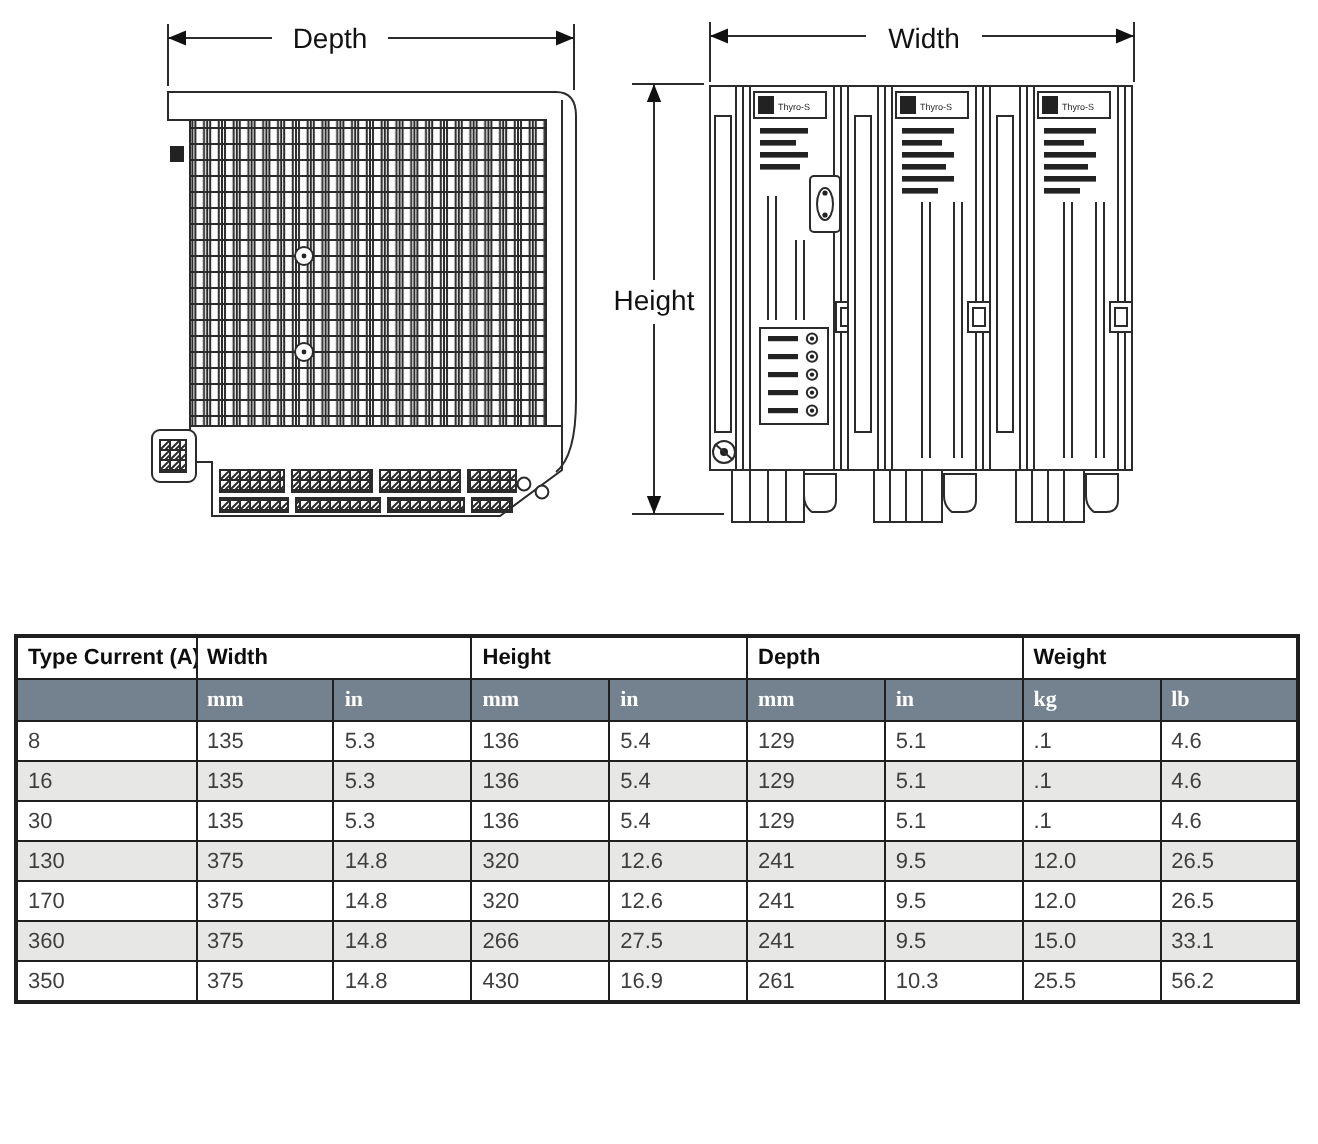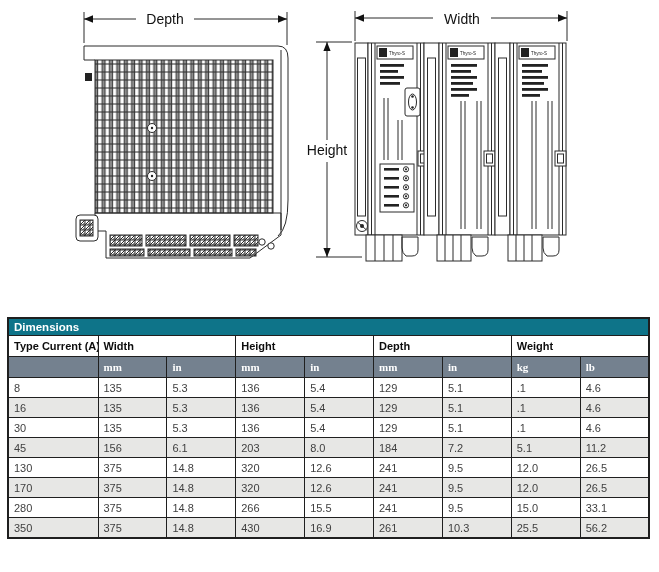--- a/index.html
+++ b/index.html
@@ -226,23 +226,20 @@
       <col>
         <col>
         <col>
         <col>
         <col>
         <col>
         <col>
         <col>
     </colgroup>
     <thead>
-      <tr class="title-row">
-        <th colspan="9">Dimensions</th>
-      </tr>
       <tr class="group-row" id="group-row">
           <th>Type Current (A)</th>
           <th colspan="2">Width</th>
           <th colspan="2">Height</th>
           <th colspan="2">Depth</th>
           <th colspan="2">Weight</th>
         </tr>
       <tr class="unit-row" id="unit-row">
           <th></th>
           <th>mm</th>
@@ -283,31 +280,20 @@
           <td>135</td>
           <td>5.3</td>
           <td>136</td>
           <td>5.4</td>
           <td>129</td>
           <td>5.1</td>
           <td>.1</td>
           <td>4.6</td>
         </tr>
         <tr>
-          <td>45</td>
-          <td>156</td>
-          <td>6.1</td>
-          <td>203</td>
-          <td>8.0</td>
-          <td>184</td>
-          <td>7.2</td>
-          <td>5.1</td>
-          <td>11.2</td>
-        </tr>
-        <tr>
           <td>130</td>
           <td>375</td>
           <td>14.8</td>
           <td>320</td>
           <td>12.6</td>
           <td>241</td>
           <td>9.5</td>
           <td>12.0</td>
           <td>26.5</td>
         </tr>
@@ -316,25 +302,25 @@
           <td>375</td>
           <td>14.8</td>
           <td>320</td>
           <td>12.6</td>
           <td>241</td>
           <td>9.5</td>
           <td>12.0</td>
           <td>26.5</td>
         </tr>
         <tr>
-          <td>280</td>
+          <td>360</td>
           <td>375</td>
           <td>14.8</td>
           <td>266</td>
-          <td>15.5</td>
+          <td>27.5</td>
           <td>241</td>
           <td>9.5</td>
           <td>15.0</td>
           <td>33.1</td>
         </tr>
         <tr>
           <td>350</td>
           <td>375</td>
           <td>14.8</td>
           <td>430</td>

